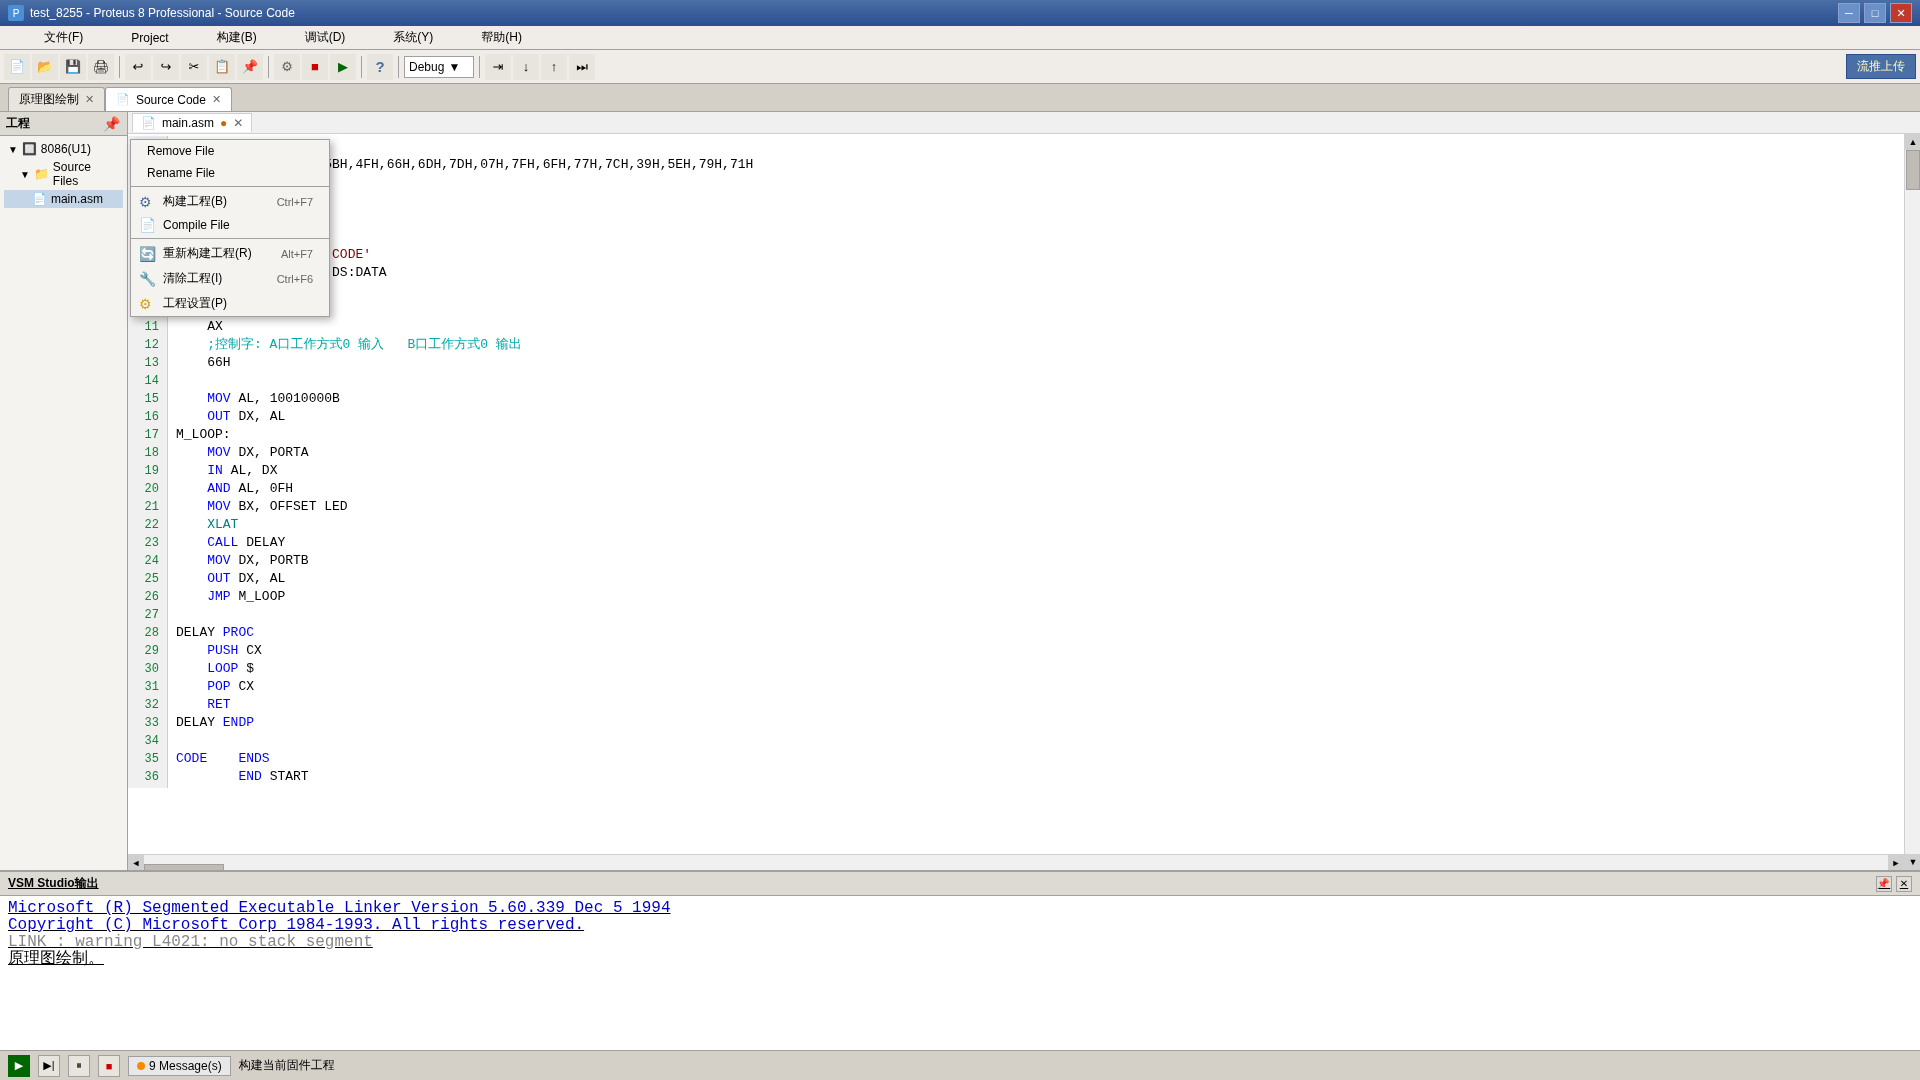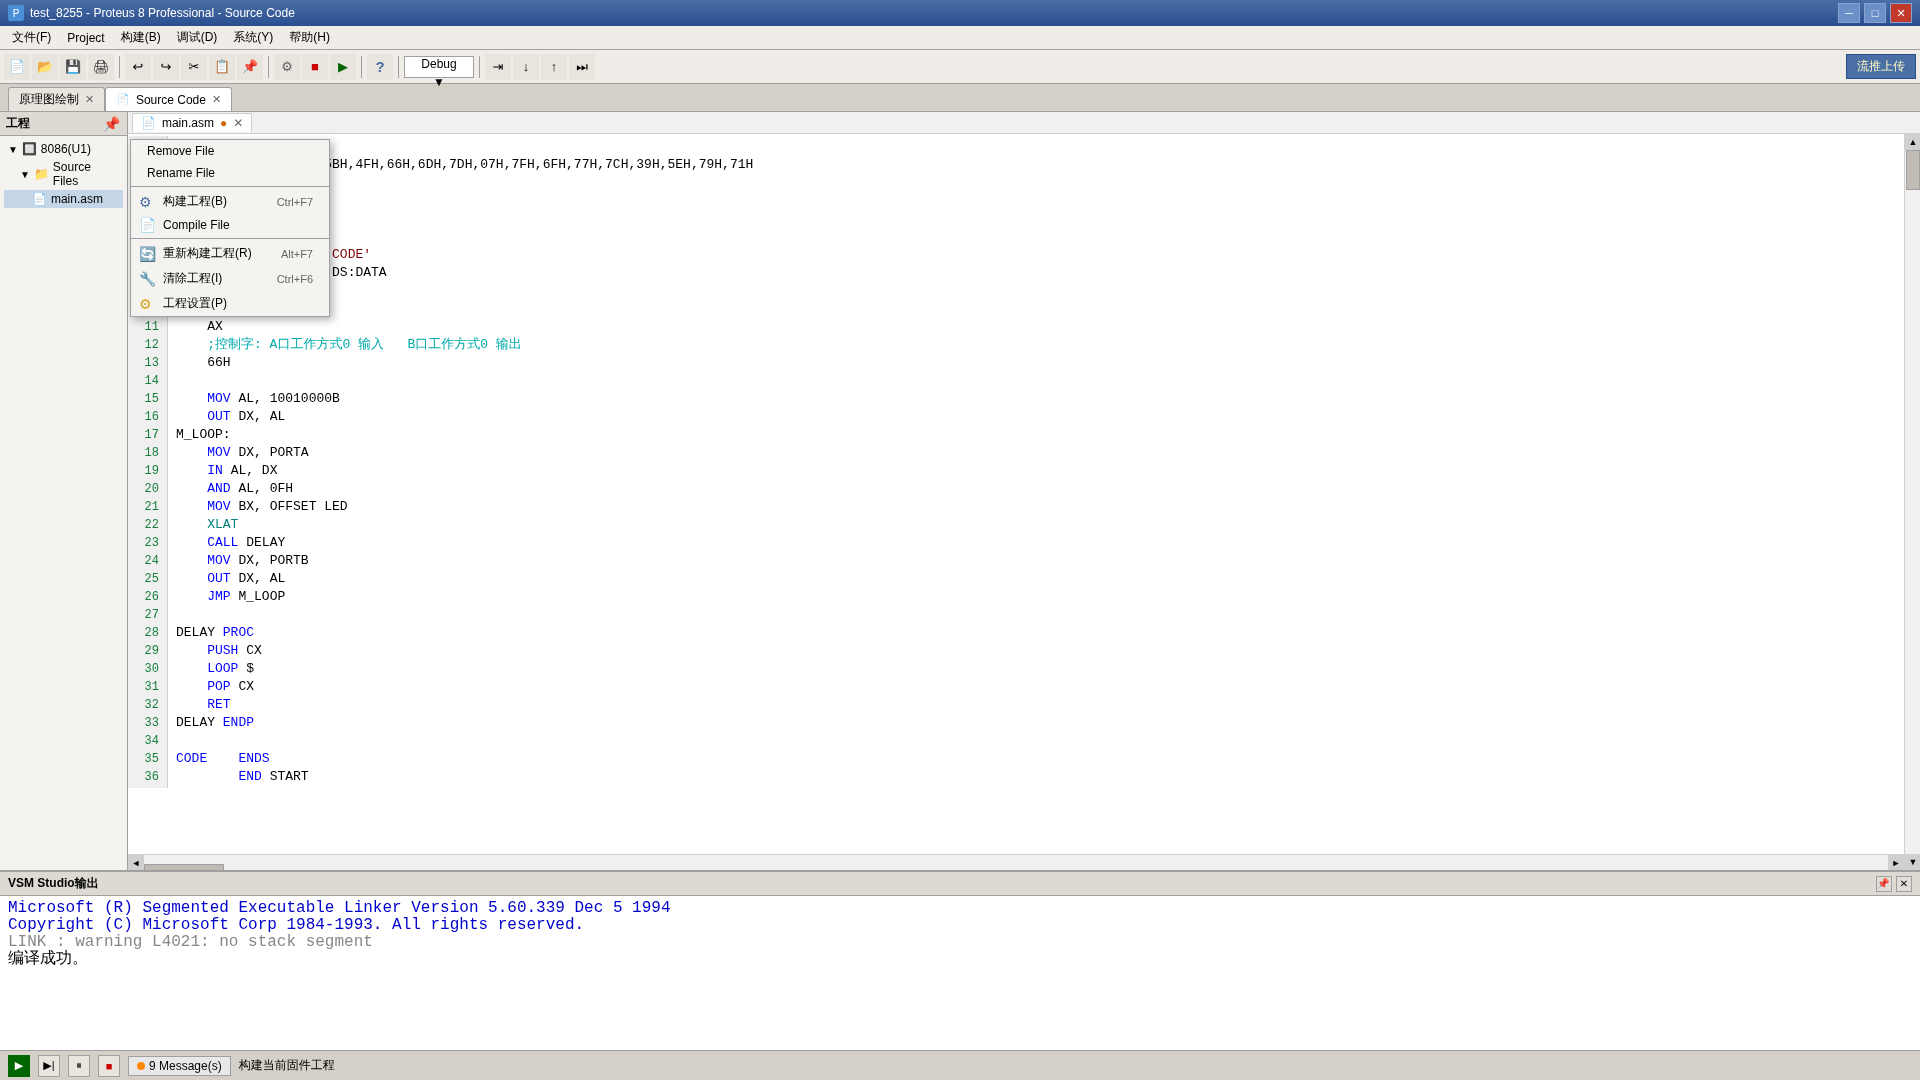--- a/index.html
+++ b/index.html
@@ -31,20 +31,21 @@
       padding: 0 4px;
       border-bottom: 1px solid #a0a0a0;
       font-size: 12px;
     }
     .menu-item {
       padding: 2px 8px;
       cursor: pointer;
       height: 18px;
       display: flex;
       align-items: center;
+      margin-left: 32px;
     }
 
     
     .toolbar {
       background: #f0ede8;
       height: 34px;
       display: flex;
       align-items: center;
       padding: 2px 4px;
       border-bottom: 1px solid #a0a0a0;
@@ -61,21 +62,20 @@
     .tb-sep { width: 1px; height: 22px; background: #a0a0a0; margin: 0 3px; }
     .debug-dropdown {
       display: flex; align-items: center;
       background: white;
       border: 1px solid #a0a0a0;
       height: 22px;
       padding: 0 4px;
       font-size: 12px;
       min-width: 70px;
       gap: 4px;
-      flex-direction: column;
     }
 
     
     .tab-bar {
       background: #d4d0c8;
       height: 28px;
       display: flex;
       align-items: flex-end;
       padding: 0 8px;
       border-bottom: 1px solid #a0a0a0;
@@ -220,20 +220,21 @@
     }
     .status-info .dot { width: 8px; height: 8px; border-radius: 50%; background: #ff8800; }
 
     
     .output-panel {
       height: 180px;
       border-top: 2px solid #a0a0a0;
       background: #b91c1c;
       display: flex;
       flex-direction: column;
+      text-decoration: underline;
     }
     .output-header {
       background: #ddd9d3;
       height: 24px;
       display: flex;
       align-items: center;
       padding: 0 8px;
       border-bottom: 1px solid #a0a0a0;
       justify-content: space-between;
     }
@@ -493,21 +494,21 @@
       <button class="output-header-btn">✕</button>
     </div>
   </div>
   <div class="output-content">
     <div class="output-line"></div>
     <div class="output-line output-success">Microsoft (R) Segmented Executable Linker  Version 5.60.339 Dec  5 1994</div>
     <div class="output-line output-success">Copyright (C) Microsoft Corp 1984-1993.  All rights reserved.</div>
     <div class="output-line"></div>
     <div class="output-line output-warning">LINK : warning L4021: no stack segment</div>
     <div class="output-line">
-      <span>编译成功。</span>
+      <span>原理图绘制。</span>
     </div>
   </div>
 </div>
 
 <div class="status-bar">
   <button class="status-btn" style="background:#006600; color:white; border:none;">▶</button>
   <button class="status-btn">▶|</button>
   <button class="status-btn">⏸</button>
   <button class="status-btn" style="color:#cc0000;">■</button>
   <div class="status-info">

